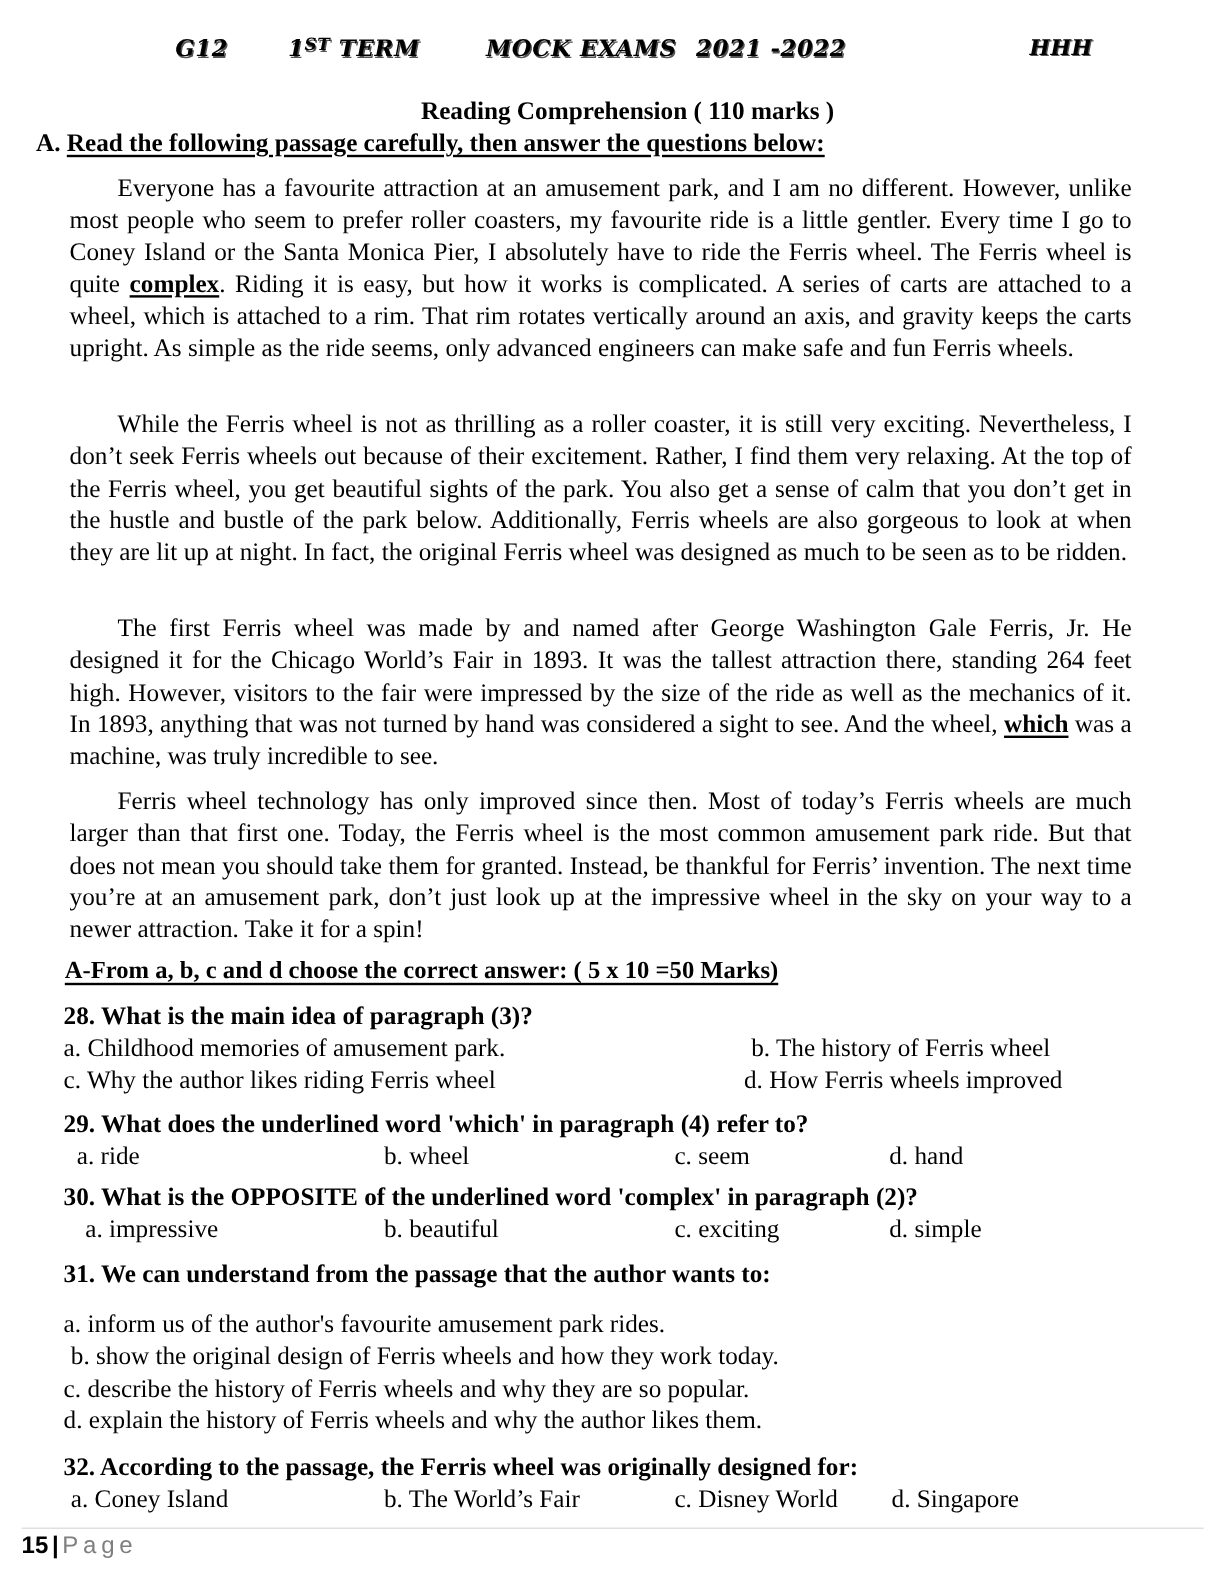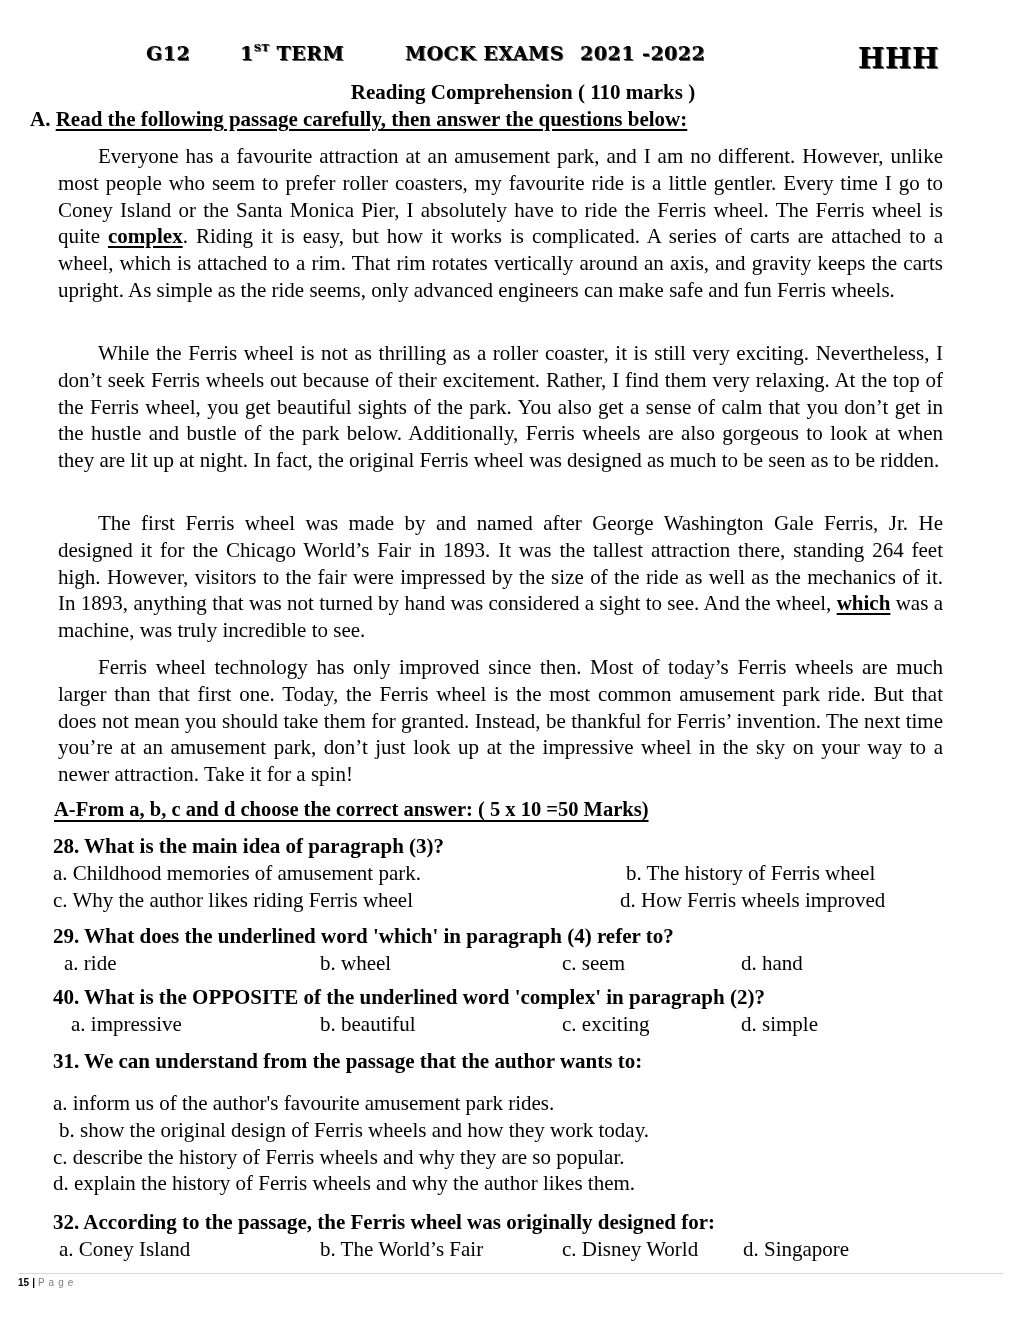--- a/index.html
+++ b/index.html
@@ -1,27 +1,27 @@
 <!DOCTYPE html>
 <html><head>
 <meta charset="utf-8">
 <style>
   html, body { margin: 0; padding: 0; background: #ffffff; }
   body { width: 1020px; height: 1320px; position: relative; overflow: hidden; color: #000; }
 
   .header { position: absolute; top: 26px; left: 0; width: 1020px; height: 30px;
             font-family: "DejaVu Serif", serif; font-weight: bold; font-size: 19px;
             letter-spacing: 0.5px; text-shadow: 1px 1px 0 #555; }
-  .header span { position: absolute; top: 16px; white-space: nowrap; }
-  .header sup { font-size: 10px; vertical-align: top; position: relative; top: 0px; }
+  .header span { position: absolute; top: 4px; white-space: nowrap; font-style: italic; }
+  .header sup { font-size: 14px; vertical-align: top; position: relative; top: 0px; }
   .h-grade { left: 146px; }
   .h-term { left: 240px; }
   .h-mock { left: 374px; margin-left: 31px; }
   .h-year { left: 580px; }
-  .h-hhh { left: 858px; font-size: 28px; top: -2px; text-align: center; }
+  .h-hhh { left: 858px; font-size: 18px; top: -2px; text-align: center; }
 
   .title { position: absolute; top: 80px; left: 0; width: 1046px; text-align: center;
            font-family: "Liberation Serif", serif; font-weight: bold; font-size: 21px; }
   .instr { position: absolute; top: 107px; left: 30px; font-family: "Liberation Serif", serif;
            font-weight: bold; font-size: 21px; white-space: nowrap; }
   .instr u { text-decoration-thickness: 2px; text-underline-offset: 3px; }
 
   .passage { position: absolute; left: 58px; width: 885px; font-family: "Liberation Serif", serif;
              font-size: 21px; line-height: 26.8px; text-align: justify; }
   .passage p { margin: 0; text-indent: 40px; }
@@ -33,21 +33,21 @@
 
   .section-title { position: absolute; top: 798px; left: 54px; font-family: "Liberation Serif", serif;
                    font-weight: bold; font-size: 20.5px; text-decoration: underline;
                    text-decoration-thickness: 2px; text-underline-offset: 4px; white-space: nowrap; }
 
   .q { position: absolute; left: 53px; font-family: "Liberation Serif", serif; font-size: 21px; }
   .q .qtext { font-weight: bold; white-space: nowrap; text-align: right; }
   .opt { position: absolute; white-space: nowrap; }
 
   .footer-line { position: absolute; top: 1273px; left: 18px; width: 985px; height: 1px; background: #d9d9d9; }
-  .footer { position: absolute; top: 1277px; left: 18px; font-family: "Liberation Sans", sans-serif; font-size: 10px; white-space: nowrap; }
+  .footer { position: absolute; top: 1277px; left: 18px; font-family: "Liberation Sans", sans-serif; font-size: 20px; white-space: nowrap; }
   .footer .num { font-weight: bold; }
   .footer .bar { font-weight: bold; margin: 0 3px; }
   .footer .pg { color: #7f7f7f; letter-spacing: 4px; }
 </style>
 </head>
 <body>
 
 <div class="header">
   <span class="h-grade">G12</span>
   <span class="h-term"><span style="position:static">1</span><sup>ST</sup> <span style="position:static">TERM</span></span>
@@ -104,21 +104,21 @@
     <span class="opt" style="left:0">b. wheel</span>
   </div>
 <div class="q" style="top:951px; left:562px;">
     <span class="opt" style="left:0">c. seem</span>
   </div>
 <div class="q" style="top:951px; left:741px;">
     <span class="opt" style="left:0">d. hand</span>
   </div>
 
 <div class="q" style="top:985px;">
-  <div class="qtext">40. What is the OPPOSITE of the underlined word 'complex' in paragraph (2)?</div>
+  <div class="qtext">30. What is the OPPOSITE of the underlined word 'complex' in paragraph (2)?</div>
 </div>
 <div class="q" style="top:1012px; left:71px;">
     <span class="opt" style="left:0">a. impressive</span>
   </div>
 <div class="q" style="top:1012px; left:320px;">
     <span class="opt" style="left:0">b. beautiful</span>
   </div>
 <div class="q" style="top:1012px; left:562px;">
     <span class="opt" style="left:0">c. exciting</span>
   </div>

